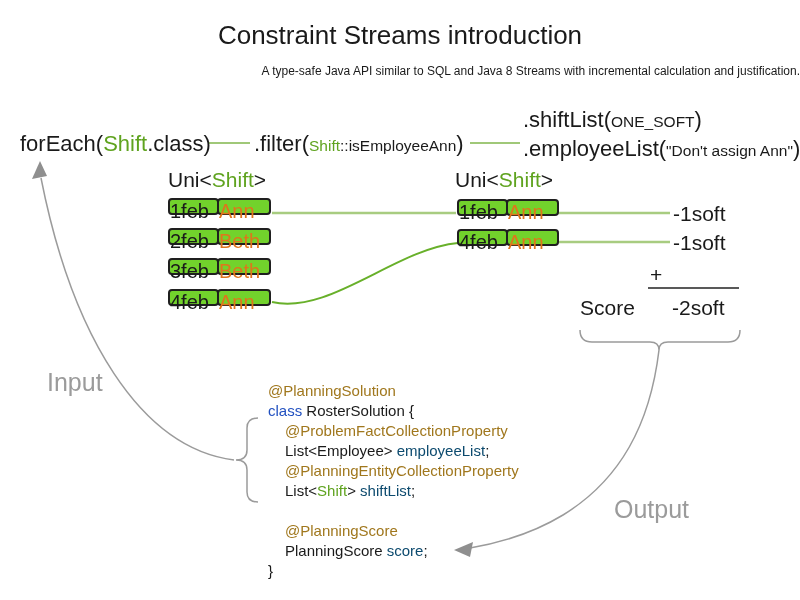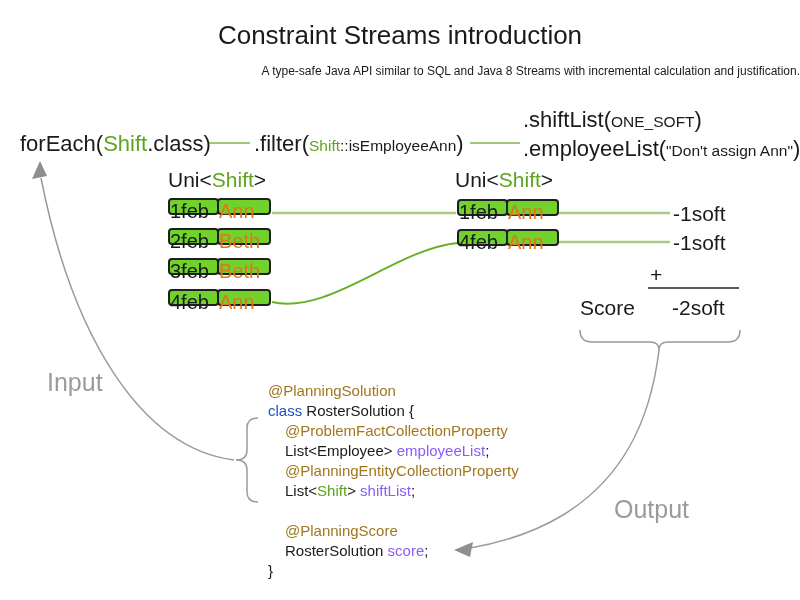--- a/index.html
+++ b/index.html
@@ -15,21 +15,21 @@
   .gray-label{color:#9b9b9b;font-size:25px;}
   .uni-label{font-size:21px;}
   .tcell{position:absolute;box-sizing:border-box;height:17px;background:#72d22c;
          border:2px solid #1f1f1f;border-radius:4px;
          font-size:20px;line-height:22px;}
   .score-text{font-size:21px;}
   .code{font-size:15px;line-height:20px;}
   .code .indent{padding-left:17px;}
   .ann{color:#a0771d;}
   .kw{color:#2150c0;font-weight:normal;}
-  .field{color:#8b5cf6;}
+  .field{color:#0c4a6e;}
   svg{position:absolute;top:0;left:0;}
 </style>
 </head>
 <body>
 
 <div id="canvas">
 
   <svg width="800" height="600" viewBox="0 0 800 600">
 
     <path d="M209 143 H250" stroke="#a0c878" stroke-width="2" fill="none"></path>
@@ -98,17 +98,17 @@
 
   <div class="abs code" style="left:268px;top:381px;">
     <div class="ann">@PlanningSolution</div>
     <div><span class="kw">class</span><span> RosterSolution {</span></div>
     <div class="indent ann">@ProblemFactCollectionProperty</div>
     <div class="indent"><span>List&lt;Employee&gt; </span><span class="field">employeeList</span><span>;</span></div>
     <div class="indent ann">@PlanningEntityCollectionProperty</div>
     <div class="indent"><span>List&lt;</span><span class="green">Shift</span><span>&gt; </span><span class="field">shiftList</span><span>;</span></div>
     <div>&nbsp;</div>
     <div class="indent ann">@PlanningScore</div>
-    <div class="indent"><span>RosterSolution </span><span class="field">score</span><span>;</span></div>
+    <div class="indent"><span>PlanningScore </span><span class="field">score</span><span>;</span></div>
     <div>}</div>
   </div>
 
 </div>
 
 </body></html>

